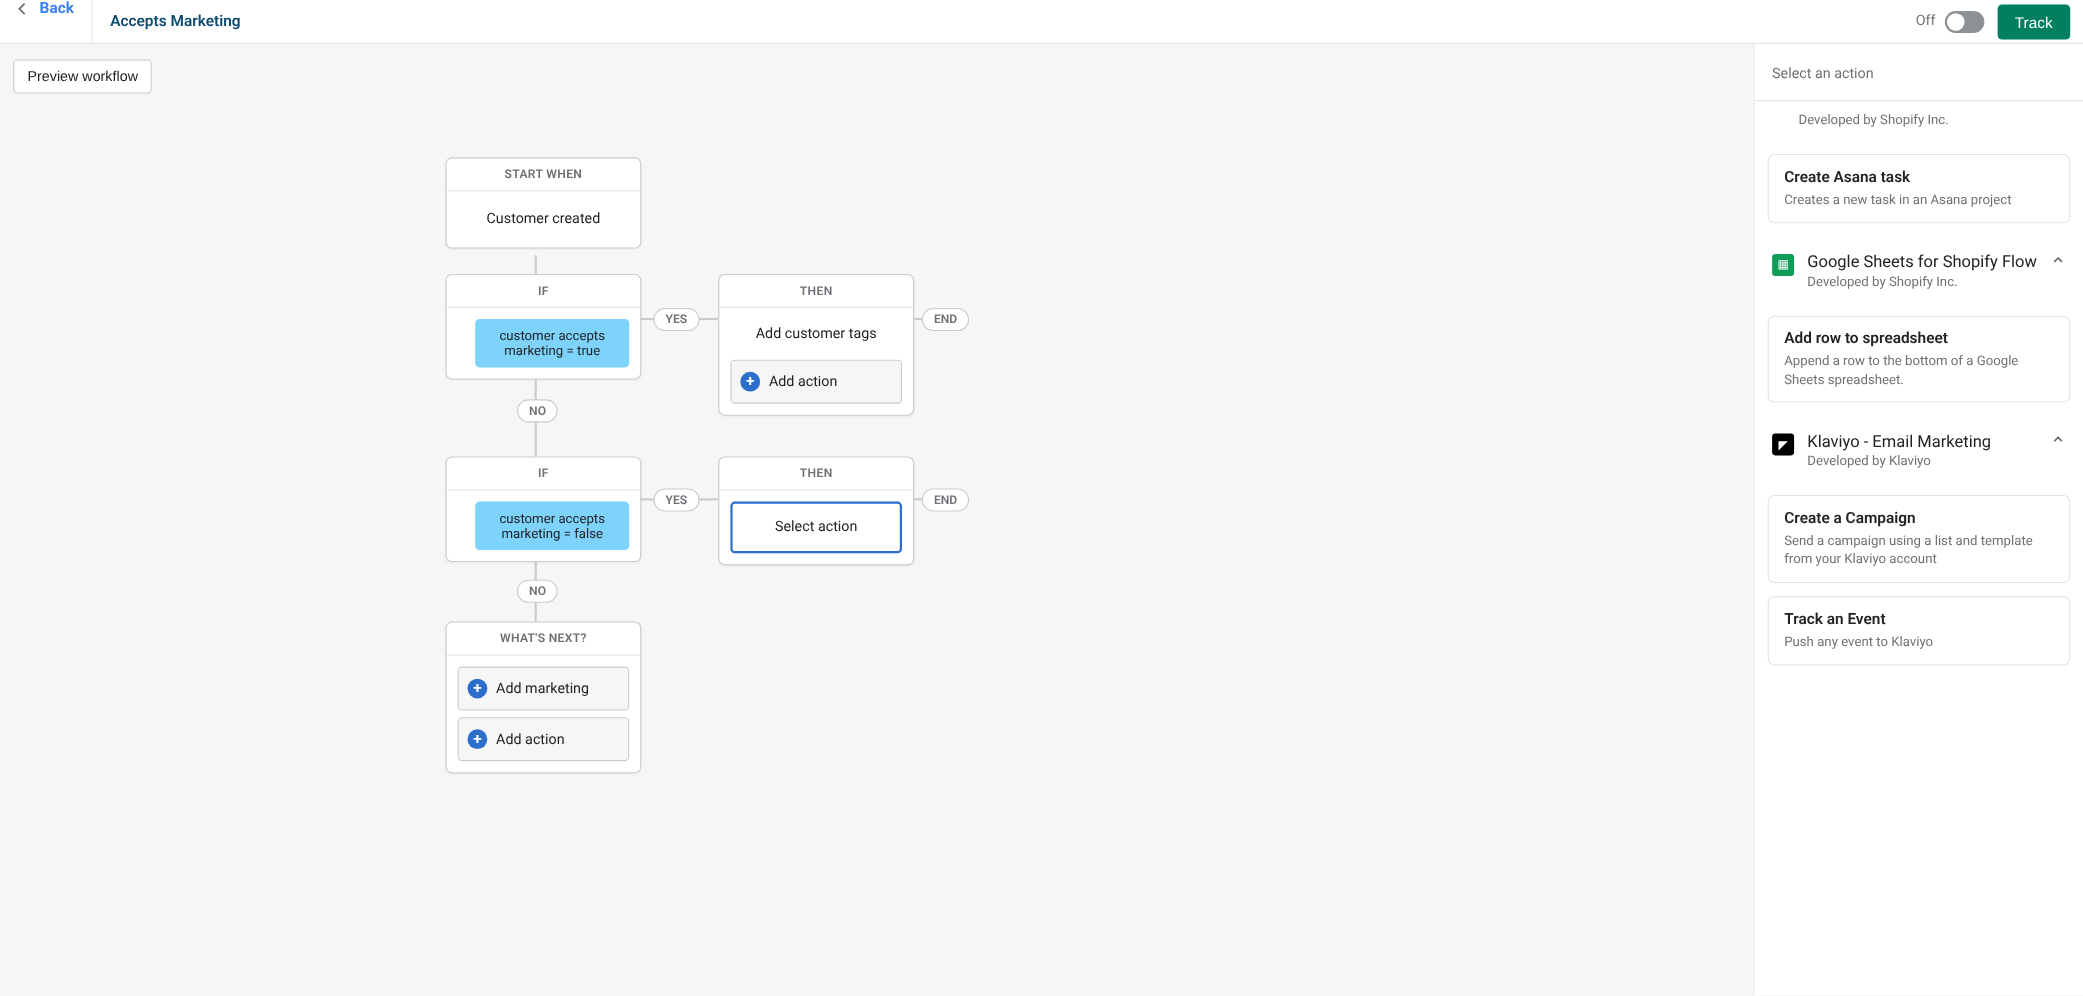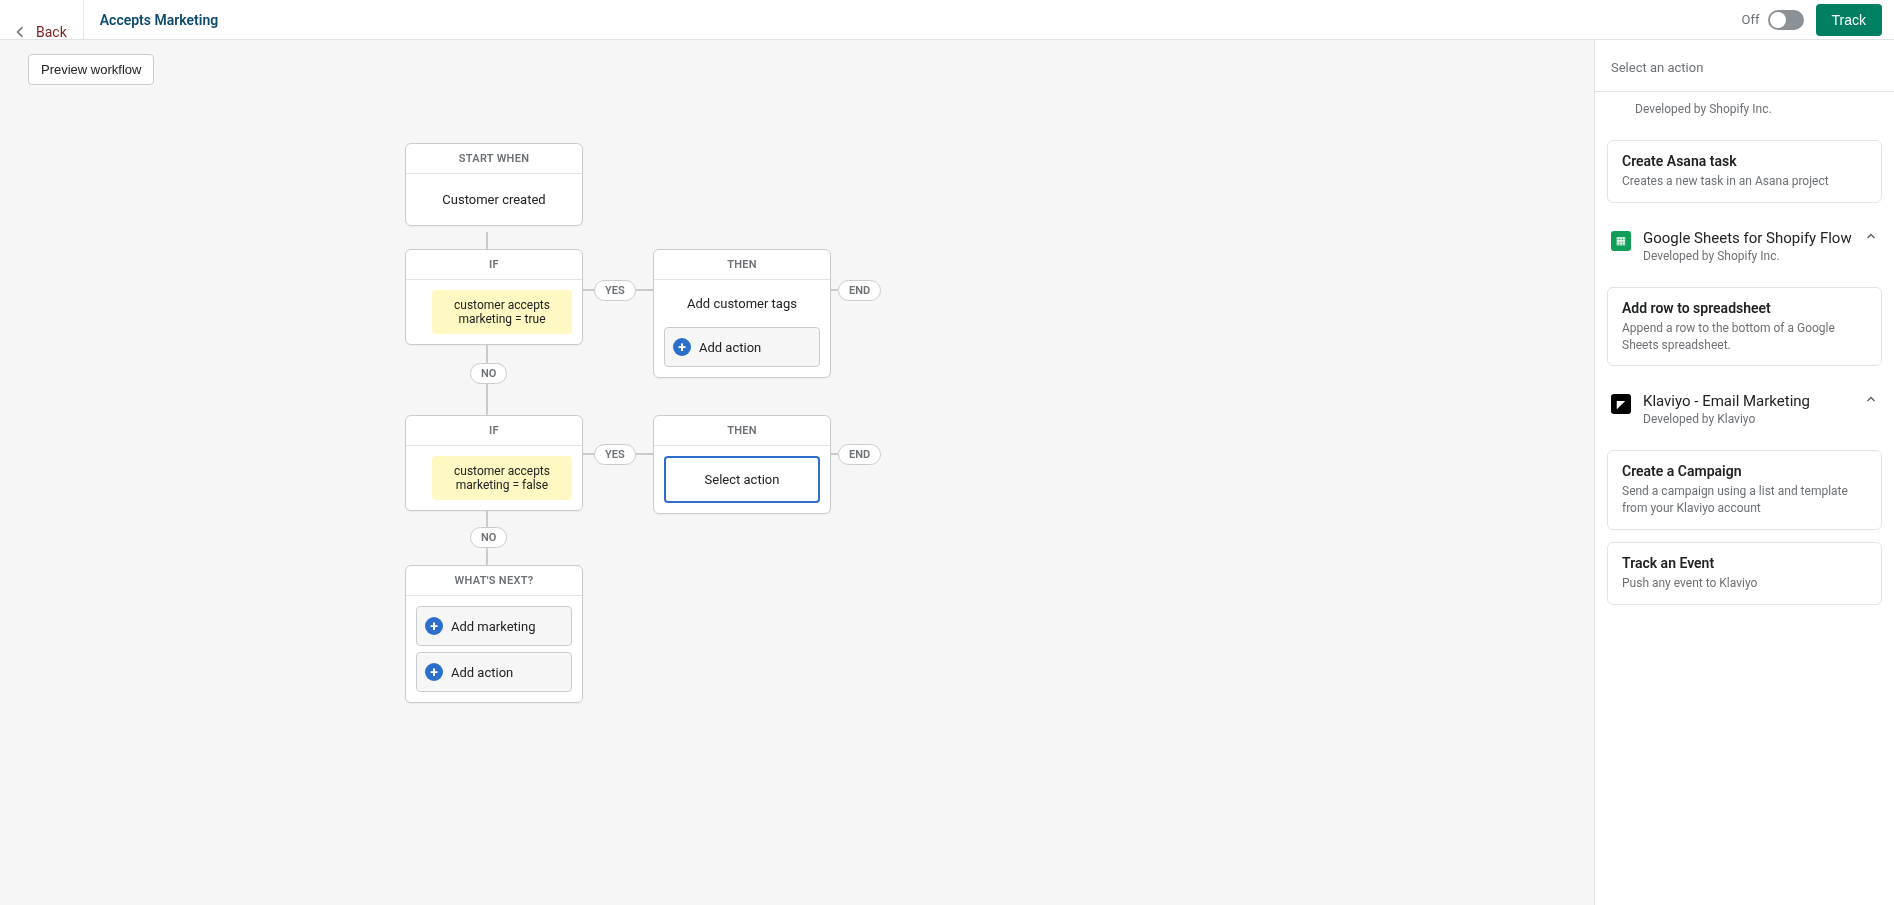--- a/index.html
+++ b/index.html
@@ -21,28 +21,29 @@
     padding: 0 12px;
     justify-content: space-between;
   }
   .header-left {
     display: flex;
     align-items: center;
     gap: 16px;
   }
   .back-btn {
     display: flex;
-    align-items: flex-end;
+    align-items: flex-start;
     gap: 8px;
-    color: #7f1d1d;
+    color: #3b82f6;
     cursor: pointer;
     font-size: 14px;
     padding-right: 16px;
     border-right: 1px solid #e1e3e5;
     height: 40px;
+    font-weight: bold;
   }
   .back-btn svg { width: 16px; height: 16px; }
   .page-title {
     font-weight: 600;
     font-size: 14px;
     color: #0c4a6e;
   }
   .header-right {
     display: flex;
     align-items: center;
@@ -88,21 +89,21 @@
     height: calc(100% - 40px);
   }
   .canvas {
     flex: 1;
     position: relative;
     background: #f6f6f7;
   }
   .preview-btn {
     position: absolute;
     top: 14px;
-    left: 28px;
+    left: 12px;
     background: #fff;
     border: 1px solid #c9cccf;
     border-radius: 4px;
     padding: 7px 12px;
     font-size: 13px;
     cursor: pointer;
     color: #202223;
   }
 
   
@@ -126,21 +127,21 @@
   .node-body {
     padding: 10px;
   }
   .node-text {
     text-align: center;
     font-size: 13px;
     color: #202223;
     padding: 8px 4px;
   }
   .cond-chip {
-    background: #fef9c3;
+    background: #7dd3fc;
     border-radius: 4px;
     padding: 8px 16px;
     text-align: center;
     font-size: 12px;
     color: #202223;
     margin-left: 16px;
   }
   .action-row {
     display: flex;
     align-items: center;

